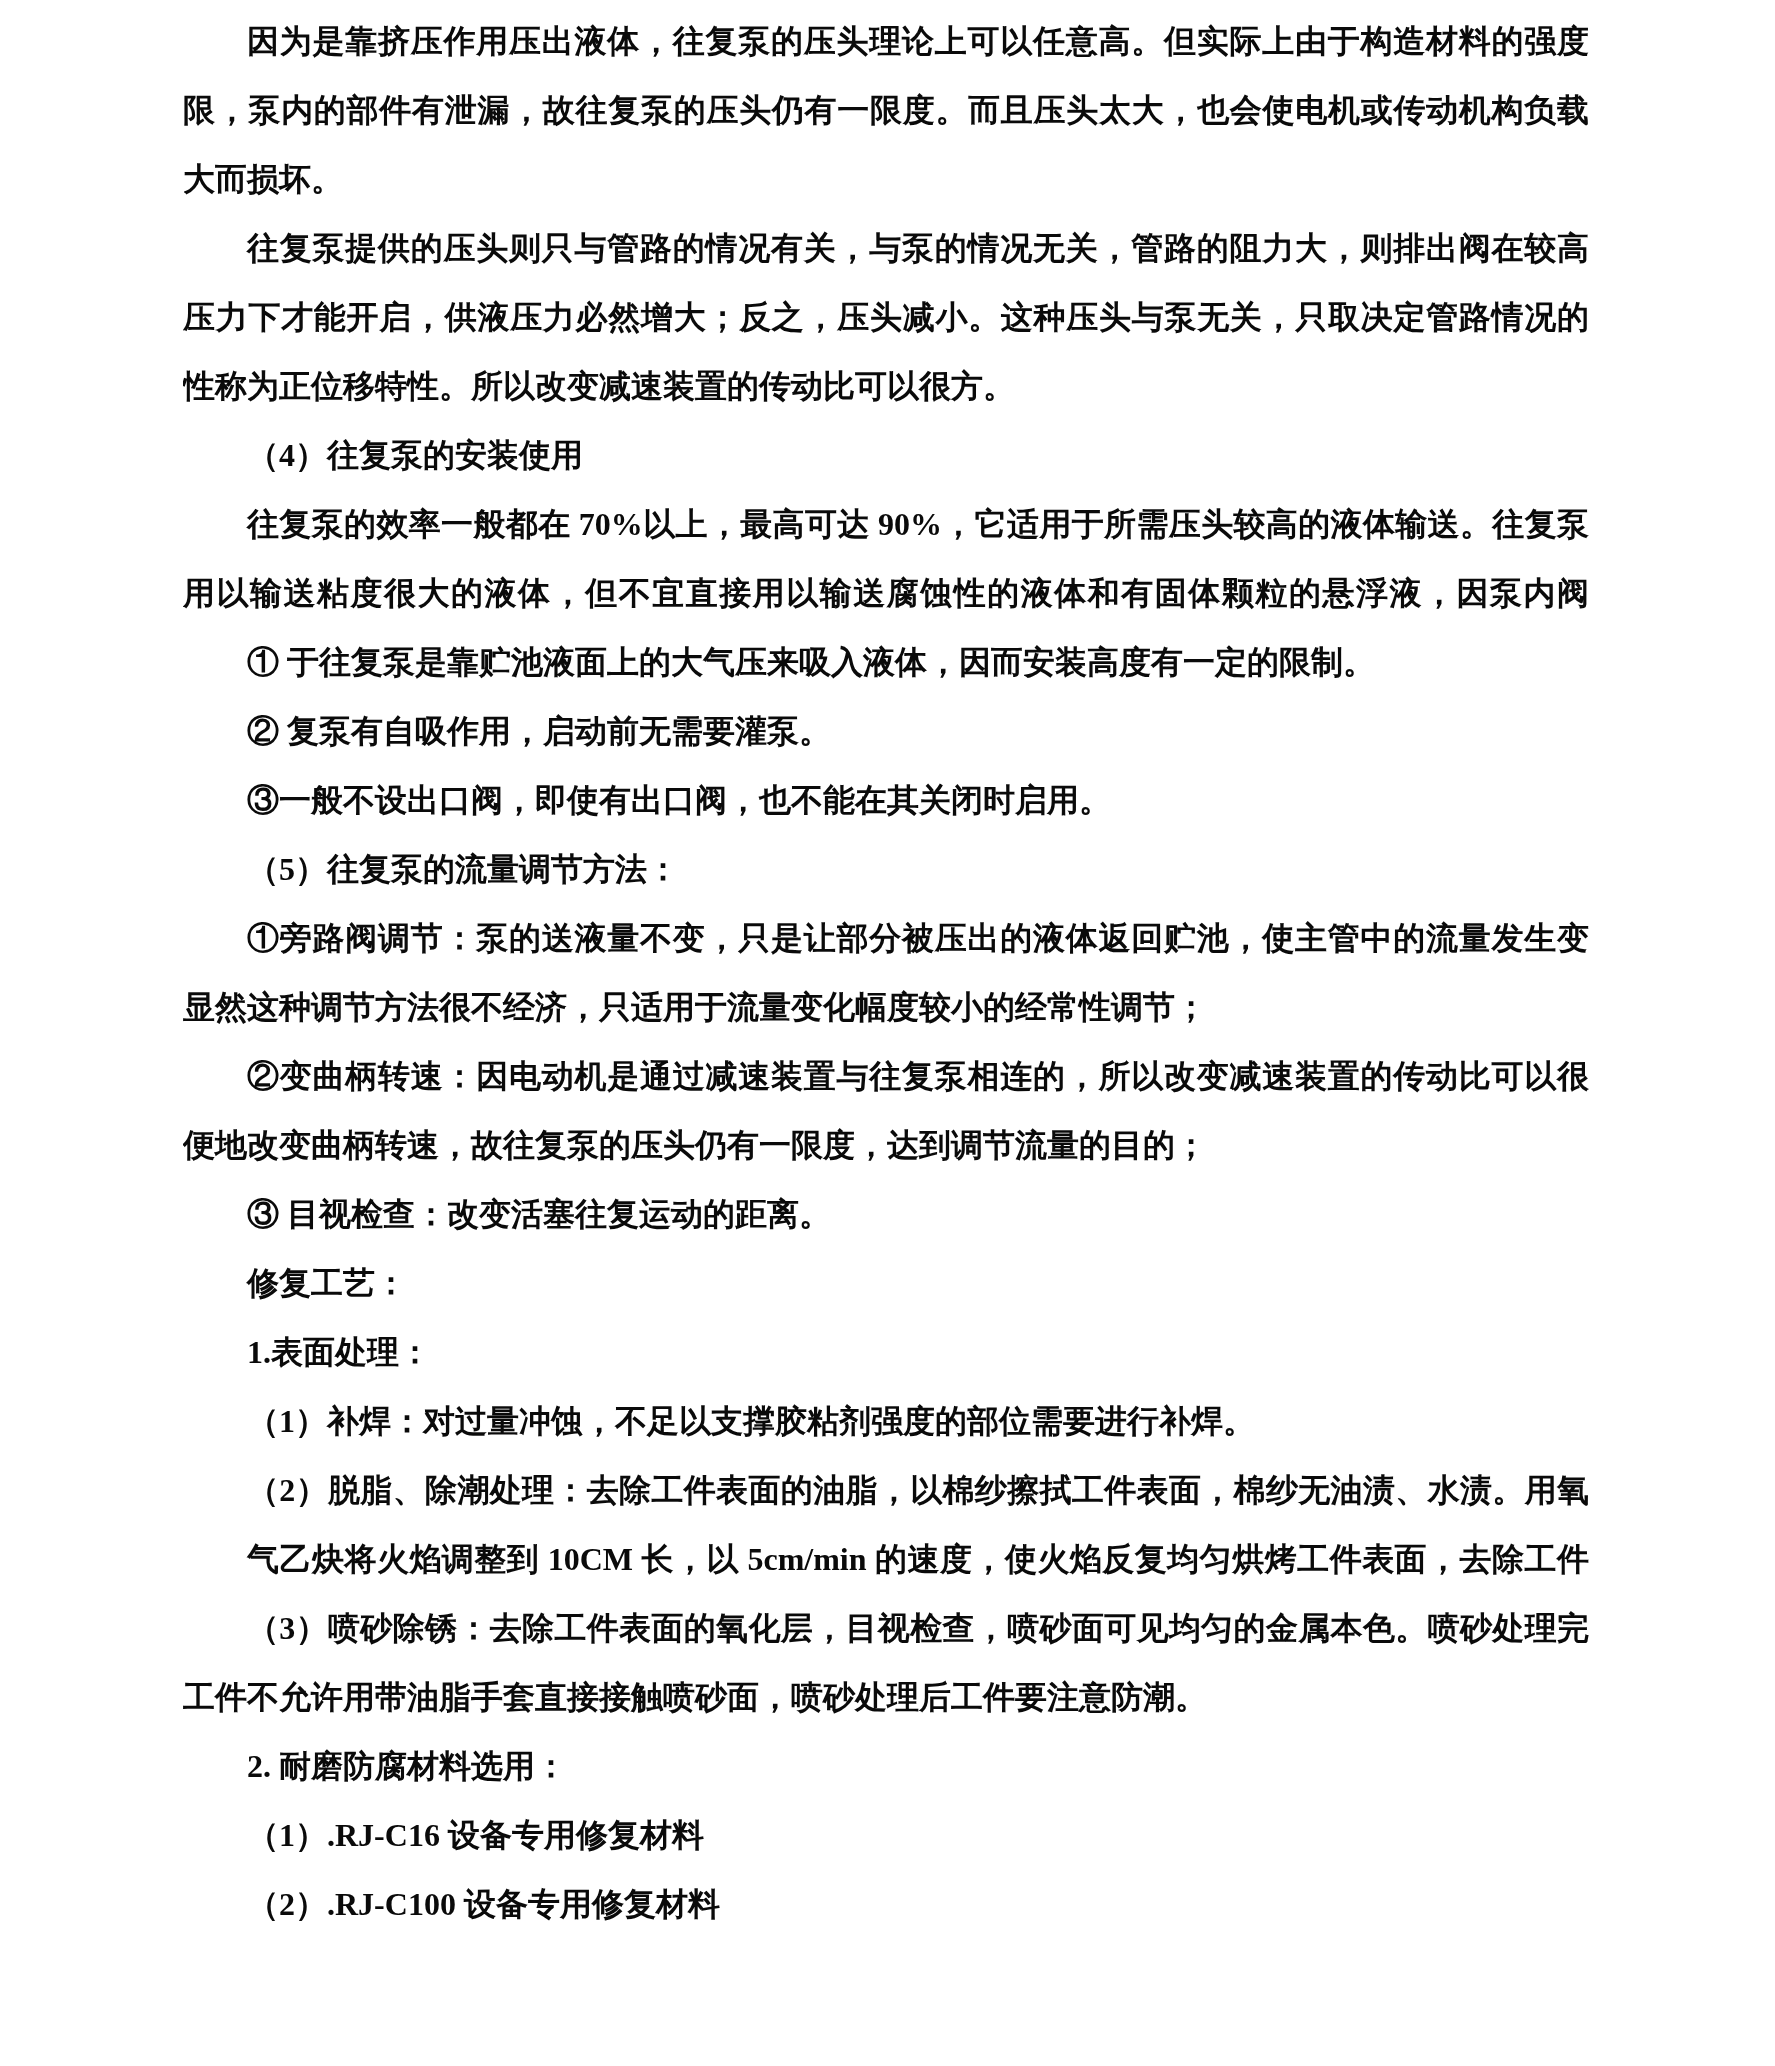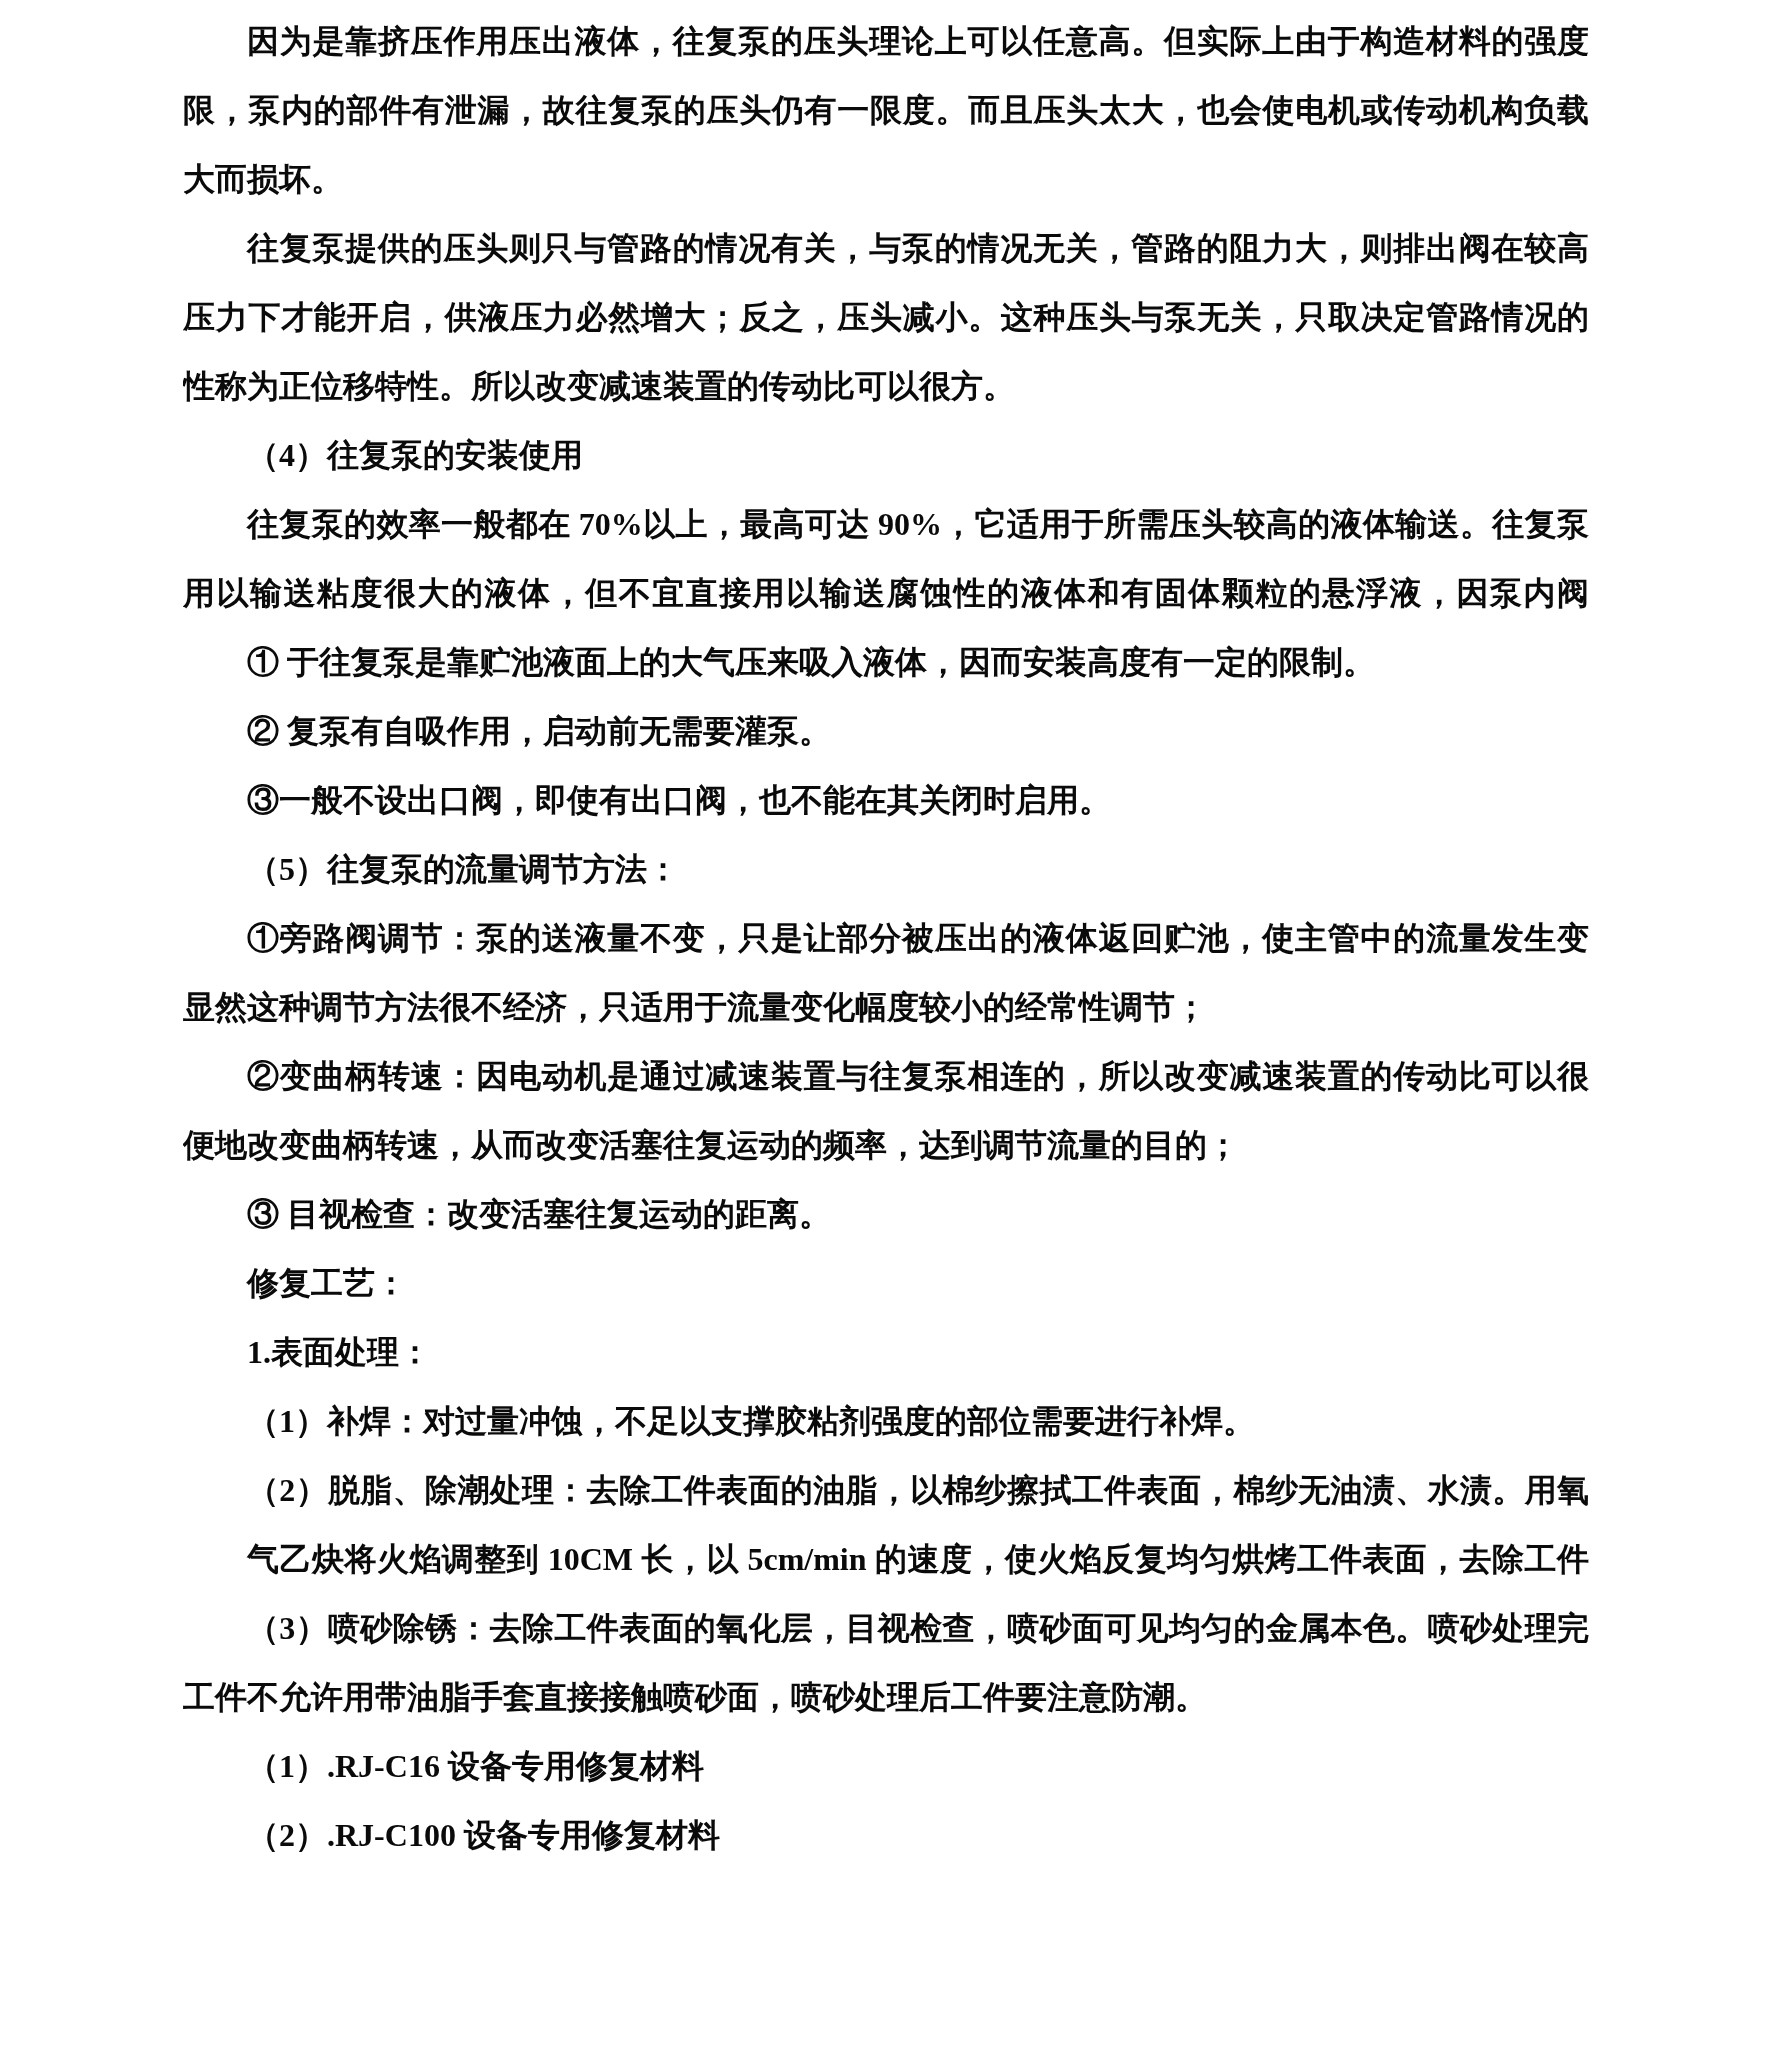--- a/index.html
+++ b/index.html
@@ -53,26 +53,27 @@
       <div class="line ind2">（4）往复泵的安装使用</div>
       <div class="line ind2 fill">往复泵的效率一般都在 70%以上，最高可达 90%，它适用于所需压头较高的液体输送。往复泵可</div>
       <div class="line ind0 fill">用以输送粘度很大的液体，但不宜直接用以输送腐蚀性的液体和有固体颗粒的悬浮液，因泵内阀门、</div>
       <div class="line ind2">① 于往复泵是靠贮池液面上的大气压来吸入液体，因而安装高度有一定的限制。</div>
       <div class="line ind2">② 复泵有自吸作用，启动前无需要灌泵。</div>
       <div class="line ind2">③一般不设出口阀，即使有出口阀，也不能在其关闭时启用。</div>
       <div class="line ind2">（5）往复泵的流量调节方法：</div>
       <div class="line ind2 fill">①旁路阀调节：泵的送液量不变，只是让部分被压出的液体返回贮池，使主管中的流量发生变化。</div>
       <div class="line ind0">显然这种调节方法很不经济，只适用于流量变化幅度较小的经常性调节；</div>
       <div class="line ind2 fill">②变曲柄转速：因电动机是通过减速装置与往复泵相连的，所以改变减速装置的传动比可以很方</div>
-      <div class="line ind0">便地改变曲柄转速，从而改变活塞往复运动的频率，达到调节流量的目的；</div>
+      <div class="line ind0">便地改变曲柄转速，故往复泵的压头仍有一限度，达到调节流量的目的；</div>
       <div class="line ind2">③ 目视检查：改变活塞往复运动的距离。</div>
       <div class="line ind2">修复工艺：</div>
       <div class="line ind2">1.表面处理：</div>
       <div class="line ind2">（1）补焊：对过量冲蚀，不足以支撑胶粘剂强度的部位需要进行补焊。</div>
       <div class="line ind2 fill">（2）脱脂、除潮处理：去除工件表面的油脂，以棉纱擦拭工件表面，棉纱无油渍、水渍。用氧</div>
       <div class="line ind2 fill">气乙炔将火焰调整到 10CM 长，以 5cm/min 的速度，使火焰反复均匀烘烤工件表面，去除工件表</div>
       <div class="line ind2 fill">（3）喷砂除锈：去除工件表面的氧化层，目视检查，喷砂面可见均匀的金属本色。喷砂处理完的</div>
       <div class="line ind0">工件不允许用带油脂手套直接接触喷砂面，喷砂处理后工件要注意防潮。</div>
+      <div class="line ind2">2.  耐磨防腐材料选用：</div>
       <div class="line ind2">（1）.RJ-C16 设备专用修复材料</div>
       <div class="line ind2">（2）.RJ-C100 设备专用修复材料</div>
     </div>
 </div>
 
 
 </body></html>

